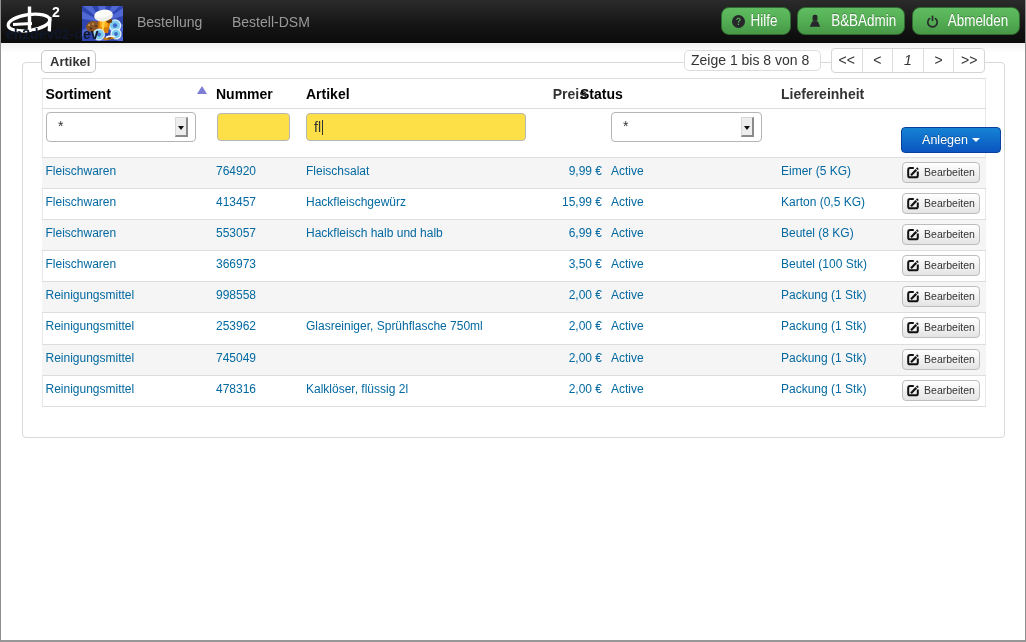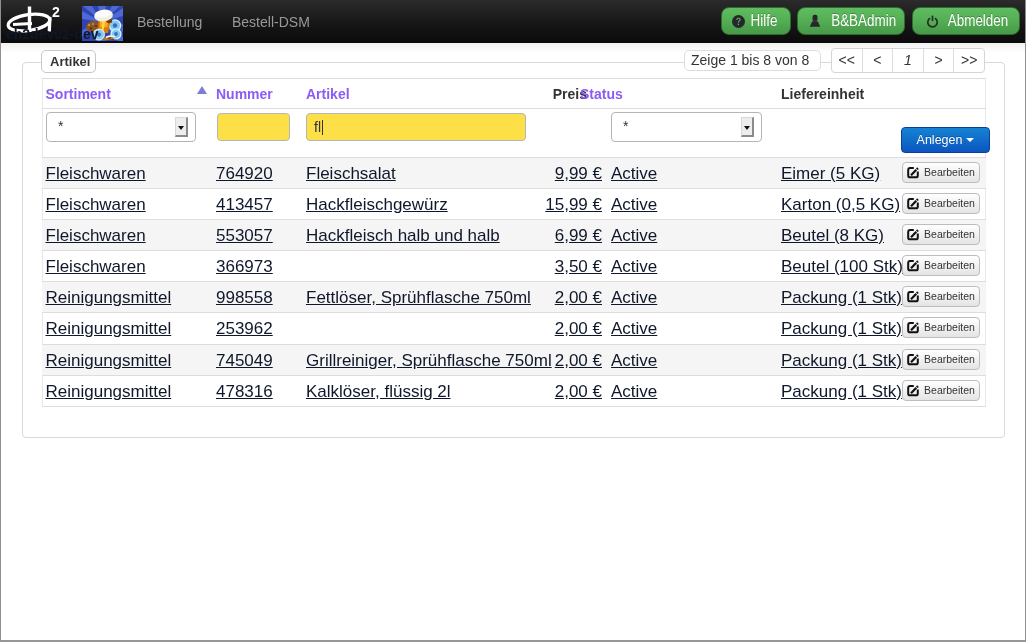--- a/index.html
+++ b/index.html
@@ -46,21 +46,21 @@
   font-size:14px; color:#333; line-height:19px; padding-left:6px; }
 #pager { position:absolute; left:830px; top:48px; width:154px; height:25px;
   border:1px solid #d5d5d5; border-radius:4px; background:#fff; z-index:3;
   display:flex; }
 #pager .pc { flex:1; text-align:center; font-size:14px; color:#333; line-height:22px; }
 #pager .pc + .pc { border-left:1px solid #ddd; }
 
 
 #thead { position:absolute; left:41px; top:78px; width:944px; height:31px;
   border-top:1px solid #ddd; border-bottom:1px solid #ddd; z-index:2; }
-#thead span { position:absolute; top:7px; font-size:14px; font-weight:bold; color:#8b5cf6; }
+#thead span { position:absolute; top:7px; font-size:14px; font-weight:bold; color:#000000; }
 #thead span.dk { color:#333; }
 #sorttri { position:absolute; left:155px; top:6.5px; width:0; height:0;
   border-left:5.5px solid transparent; border-right:5.5px solid transparent;
   border-bottom:8px solid #7d7dd6; }
 #tbl-left { position:absolute; left:41px; top:78px; width:1px; height:329px; background:#e8e8e8; }
 #tbl-right { position:absolute; left:984px; top:78px; width:1px; height:329px; background:#e8e8e8; }
 #tbl-bottom { position:absolute; left:41px; top:406px; width:944px; height:1px; background:#ddd; }
 
 
 .fsel { position:absolute; top:112px; height:30px; background:#fff;
@@ -73,32 +73,32 @@
   border-left:3.5px solid transparent; border-right:3.5px solid transparent;
   border-top:4.5px solid #111; }
 .finp { position:absolute; top:113px; height:28px; background:#fde047;
   border:1px solid #b5b5b5; border-radius:4px;
   font-size:14px; color:#333; line-height:26px; padding-left:7px; }
 #fsel1 { left:45px; width:150px; }
 #finp1 { left:216px; width:73px; }
 #finp2 { left:305px; width:220px; }
 #fsel2 { left:610px; width:151px; }
 #cursor { display:inline-block; width:1px; height:15px; background:#333; vertical-align:-3px; margin-left:1px; }
-#anlegen { position:absolute; left:900px; top:127px; width:89px; height:26px;
+#anlegen { position:absolute; left:900px; top:127px; width:100px; height:26px;
   border-radius:4px; border:1px solid #0a3f9c;
   background:linear-gradient(180deg,#1583d4 0%,#0b55c0 100%);
   color:#fff; font-size:12.5px; text-align:center; line-height:24px;
   text-shadow:0 -1px 0 rgba(0,0,0,0.25); }
 #anlegen .caret { display:inline-block; width:0; height:0; margin-left:4px; vertical-align:2px;
   border-left:4.5px solid transparent; border-right:4.5px solid transparent; border-top:4.5px solid #fff; }
 
 
 .r { position:absolute; left:41px; width:944px; height:31px; border-top:1px solid #ddd; }
 .r.odd { background:#f5f5f5; }
-.r span { position:absolute; top:5.5px; font-size:17px; color:#0f172a; white-space:nowrap;text-decoration:underline; }
+.r span { position:absolute; top:5.5px; font-size:12px; color:#0369a1; white-space:nowrap; }
 .r .c1 { left:3.5px; }
 .r .c2 { left:174px; }
 .r .c3 { left:264px; }
 .r .c4 { left:491px; width:69px; text-align:right; }
 .r .c5 { left:569px; }
 .r .c6 { left:739px; }
 .r .ebtn { position:absolute; left:860px; top:3.5px; width:78px; height:21px;
   border:1px solid #bdbdbd; border-radius:4px;
   background:linear-gradient(180deg,#ffffff 0%,#e4e4e4 100%);
   font-size:10.5px; color:#333;
@@ -276,46 +276,45 @@
     <span class="c6">Beutel (100 Stk)</span>
   <div class="ebtn"><svg width="13" height="13" viewBox="0 0 13 13">
         <path d="M10.8,5.6 L10.8,9.4 Q10.8,11.3 8.9,11.3 L3.1,11.3 Q1.2,11.3 1.2,9.4 L1.2,3.9 Q1.2,2 3.1,2 L6.8,2" stroke="#111" stroke-width="2" fill="none"></path>
         <line x1="4" y1="9.2" x2="9.3" y2="3.8" stroke="#111" stroke-width="2.2"></line>
         <path d="M10.1,1.3 l1.7,1.7 l-1.1,1.1 l-1.7,-1.7 z" fill="#111"></path>
       </svg>Bearbeiten</div>
 </div>
 <div class="r odd" style="top:281px">
   <span class="c1">Reinigungsmittel</span>
     <span class="c2">998558</span>
-    <span class="c3">Fettlöser, Sprühflasche 750ml</span>
   <span class="c4">2,00 €</span>
     <span class="c5">Active</span>
     <span class="c6">Packung (1 Stk)</span>
   <div class="ebtn"><svg width="13" height="13" viewBox="0 0 13 13">
         <path d="M10.8,5.6 L10.8,9.4 Q10.8,11.3 8.9,11.3 L3.1,11.3 Q1.2,11.3 1.2,9.4 L1.2,3.9 Q1.2,2 3.1,2 L6.8,2" stroke="#111" stroke-width="2" fill="none"></path>
         <line x1="4" y1="9.2" x2="9.3" y2="3.8" stroke="#111" stroke-width="2.2"></line>
         <path d="M10.1,1.3 l1.7,1.7 l-1.1,1.1 l-1.7,-1.7 z" fill="#111"></path>
       </svg>Bearbeiten</div>
 </div>
 <div class="r" style="top:312px">
   <span class="c1">Reinigungsmittel</span>
     <span class="c2">253962</span>
+    <span class="c3">Glasreiniger, Sprühflasche 750ml</span>
   <span class="c4">2,00 €</span>
     <span class="c5">Active</span>
     <span class="c6">Packung (1 Stk)</span>
   <div class="ebtn"><svg width="13" height="13" viewBox="0 0 13 13">
         <path d="M10.8,5.6 L10.8,9.4 Q10.8,11.3 8.9,11.3 L3.1,11.3 Q1.2,11.3 1.2,9.4 L1.2,3.9 Q1.2,2 3.1,2 L6.8,2" stroke="#111" stroke-width="2" fill="none"></path>
         <line x1="4" y1="9.2" x2="9.3" y2="3.8" stroke="#111" stroke-width="2.2"></line>
         <path d="M10.1,1.3 l1.7,1.7 l-1.1,1.1 l-1.7,-1.7 z" fill="#111"></path>
       </svg>Bearbeiten</div>
 </div>
 <div class="r odd" style="top:344px">
   <span class="c1">Reinigungsmittel</span>
     <span class="c2">745049</span>
-    <span class="c3">Grillreiniger, Sprühflasche 750ml</span>
   <span class="c4">2,00 €</span>
     <span class="c5">Active</span>
     <span class="c6">Packung (1 Stk)</span>
   <div class="ebtn"><svg width="13" height="13" viewBox="0 0 13 13">
         <path d="M10.8,5.6 L10.8,9.4 Q10.8,11.3 8.9,11.3 L3.1,11.3 Q1.2,11.3 1.2,9.4 L1.2,3.9 Q1.2,2 3.1,2 L6.8,2" stroke="#111" stroke-width="2" fill="none"></path>
         <line x1="4" y1="9.2" x2="9.3" y2="3.8" stroke="#111" stroke-width="2.2"></line>
         <path d="M10.1,1.3 l1.7,1.7 l-1.1,1.1 l-1.7,-1.7 z" fill="#111"></path>
       </svg>Bearbeiten</div>
 </div>
 <div class="r" style="top:375px">

